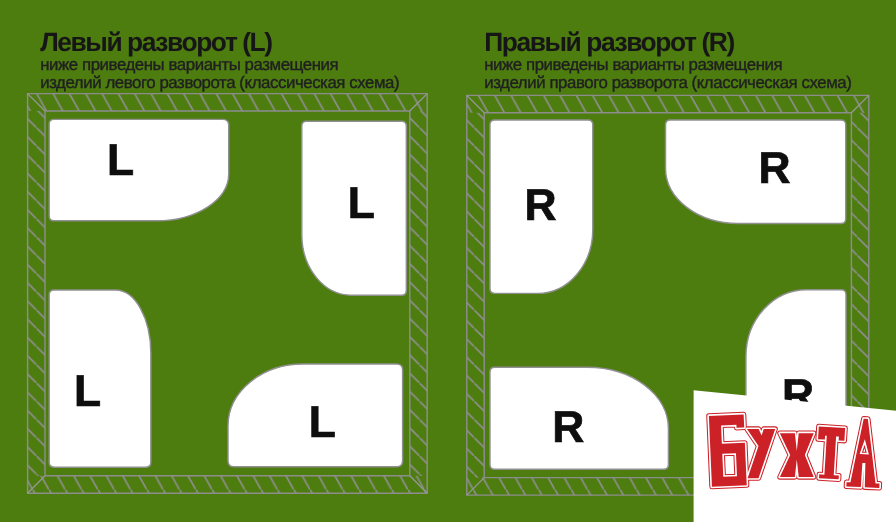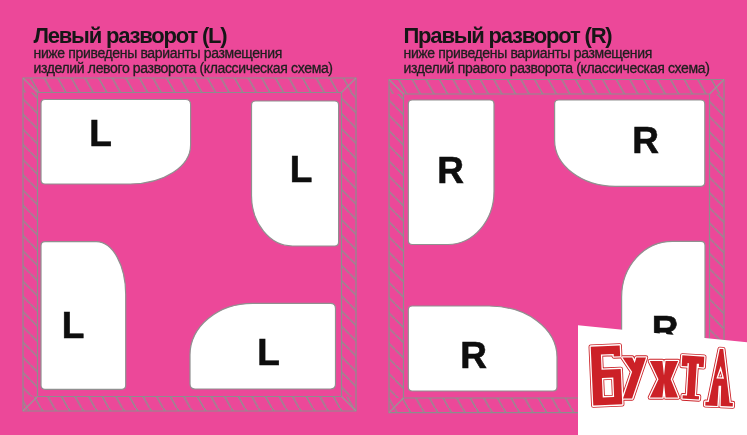--- a/index.html
+++ b/index.html
@@ -1,16 +1,16 @@
 <!DOCTYPE html>
 <html><head>
 <meta charset="utf-8">
 <style>
   html,body{margin:0;padding:0;background:#ffffff;}
-  #page{position:relative;width:747px;height:435px;background:#ec4899;overflow:hidden;
+  #page{position:relative;width:747px;height:435px;background:#4d7c0f;overflow:hidden;
         font-family:"Liberation Sans", sans-serif;}
 </style>
 </head>
 <body>
 <div id="page">
   <svg width="747" height="435" viewBox="0 0 747 435" style="position:absolute;left:0;top:0;">
     <defs>
       <pattern id="hatchS" width="13.6" height="24" patternUnits="userSpaceOnUse">
         <line x1="-1" y1="-2" x2="14.6" y2="26" stroke="#8f8f8f" stroke-width="1.35"></line>
       </pattern>

